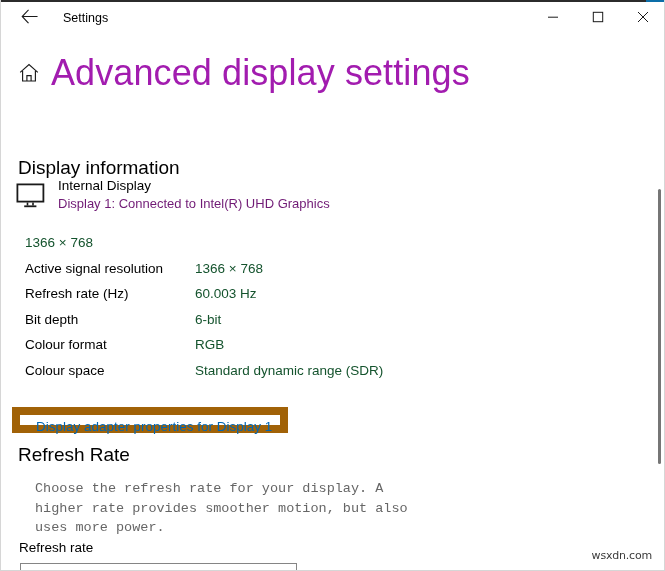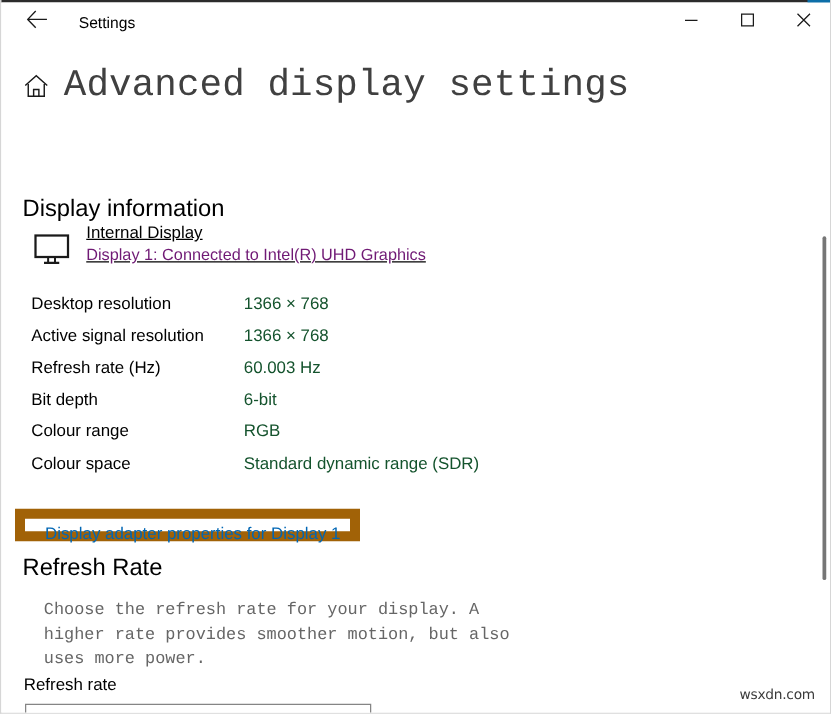--- a/index.html
+++ b/index.html
@@ -94,44 +94,42 @@
   }
 
   #page-head {
     position: absolute;
     left: 16px; top: 18px;
     display: flex;
     align-items: center;
   }
   #home-icon { width: 24px; height: 24px; margin-right: 10px; }
   #page-title {
-    font-size: 30px;
+    font-size: 36px;
     font-weight: 300;
-    color: #404040;
+    color: #a21caf;
     white-space: nowrap;
     letter-spacing: 0.1px;
-    font-family: Liberation Mono, monospace;
   }
 
   #section-display-info {
     position: absolute;
     left: 17px; top: 80px;
     font-size: 19px;
     font-weight: 400;
     color: #000000;
     margin-top: 43px;
   }
 
   
   #monitor-block {
     position: absolute;
-    left: 26px; top: 142px;
-    display: flex;
-    align-items: flex-end;
-    text-decoration: underline;
+    left: 15px; top: 142px;
+    display: flex;
+    align-items: center;
   }
   #monitor-icon { width: 30px; height: 26px; margin-right: 12px; margin-top: 2px;}
   #monitor-name {
     font-size: 13.5px;
     color: #000000;
     line-height: 19px;
   }
   #monitor-sub {
     font-size: 13px;
     color: #701a75;
@@ -315,37 +313,36 @@
         </svg>
       </span>
       <span>
         <div id="monitor-name">Internal Display</div>
         <div id="monitor-sub">Display 1: Connected to Intel(R) UHD Graphics</div>
       </span>
     </div>
 
     <div id="info-table">
       <div class="info-row">
-        <span class="info-label">Desktop resolution</span>
         <span class="info-value">1366 × 768</span>
       </div>
       <div class="info-row">
         <span class="info-label">Active signal resolution</span>
         <span class="info-value">1366 × 768</span>
       </div>
       <div class="info-row">
         <span class="info-label">Refresh rate (Hz)</span>
         <span class="info-value">60.003 Hz</span>
       </div>
       <div class="info-row">
         <span class="info-label">Bit depth</span>
         <span class="info-value">6-bit</span>
       </div>
       <div class="info-row">
-        <span class="info-label">Colour range</span>
+        <span class="info-label">Colour format</span>
         <span class="info-value">RGB</span>
       </div>
       <div class="info-row">
         <span class="info-label">Colour space</span>
         <span class="info-value">Standard dynamic range (SDR)</span>
       </div>
     </div>
 
     <div id="adapter-link-wrap">
       <a id="adapter-link" href="#">Display adapter properties for Display 1</a>

